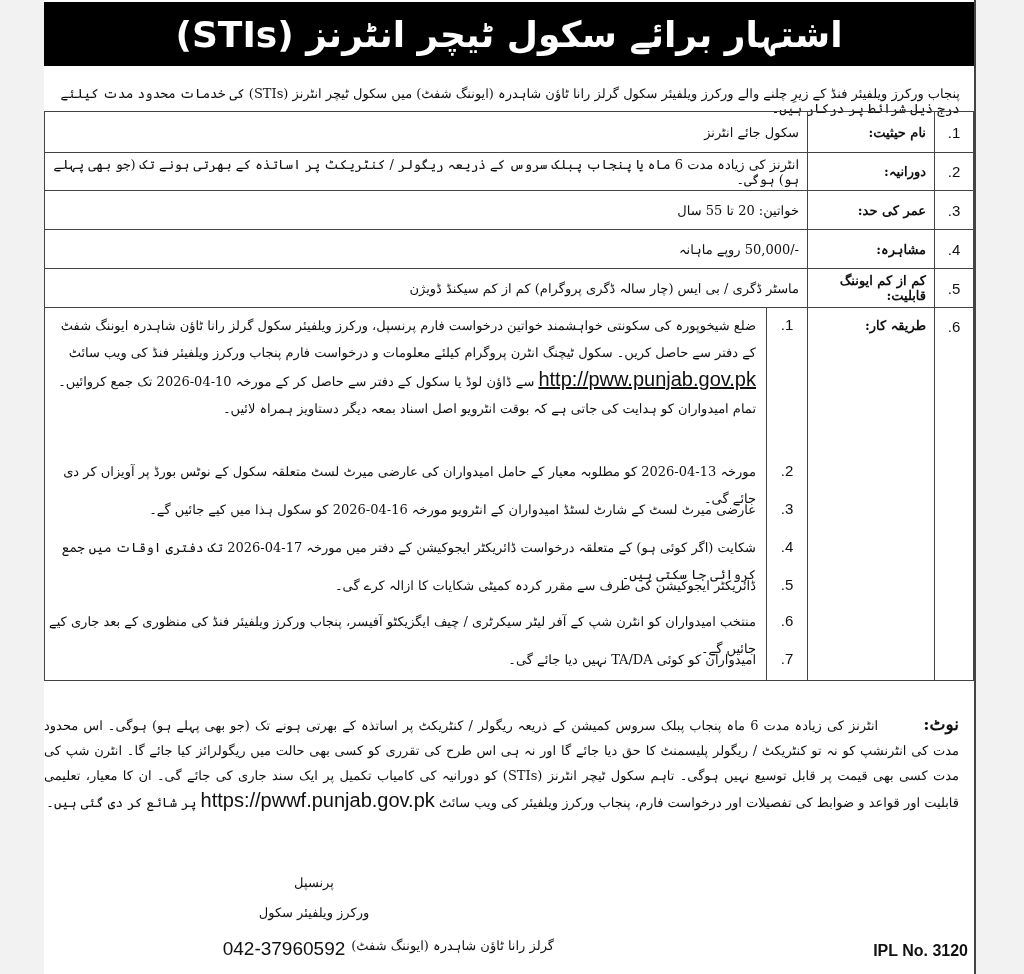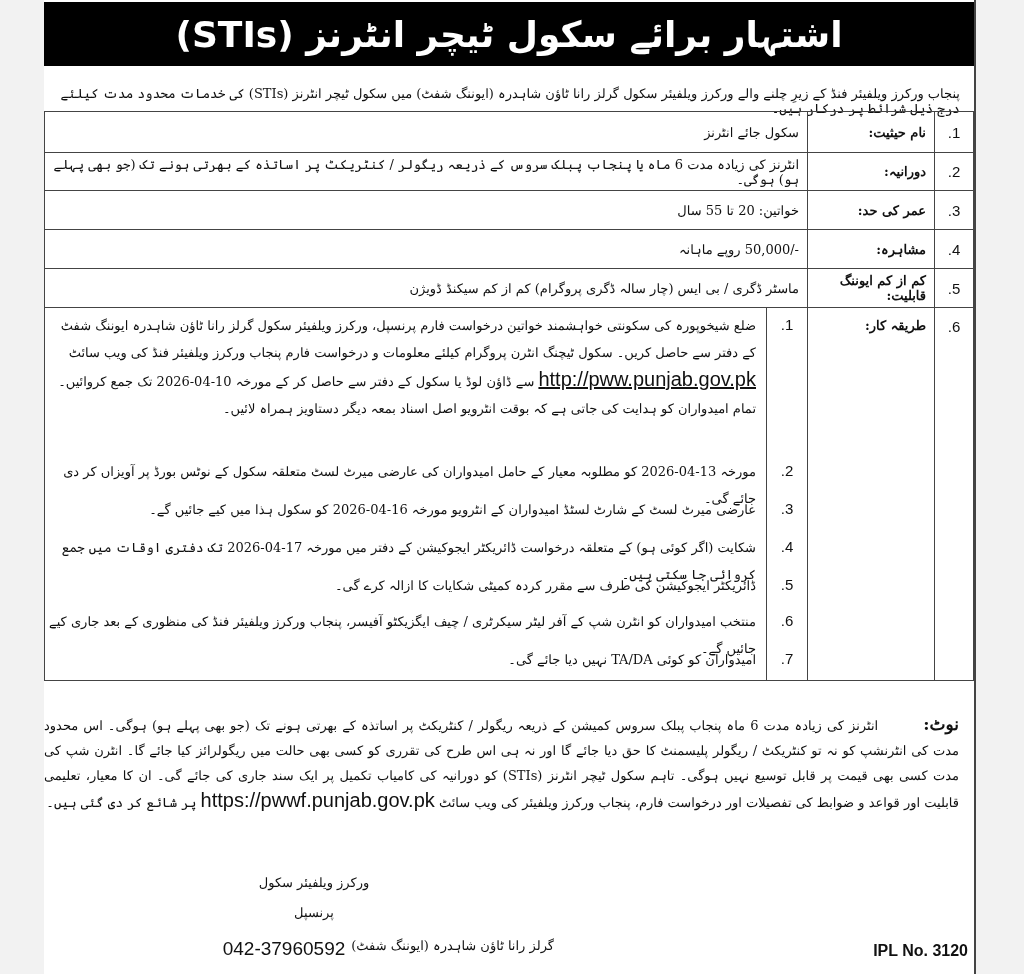--- a/index.html
+++ b/index.html
@@ -153,22 +153,22 @@
     </table>
 
   <div class="note">
     <span class="note-label">نوٹ:</span>
     <span>انٹرنز کی زیادہ مدت 6 ماہ پنجاب پبلک سروس کمیشن کے ذریعہ ریگولر / کنٹریکٹ پر اساتذہ کے بھرتی ہونے تک (جو بھی پہلے ہو) ہوگی۔ اس محدود مدت کی انٹرنشپ کو نہ تو کنٹریکٹ / ریگولر پلیسمنٹ کا حق دیا جائے گا اور نہ ہی اس طرح کی تقرری کو کسی بھی حالت میں ریگولرائز کیا جائے گا۔ انٹرن شپ کی مدت کسی بھی قیمت پر قابل توسیع نہیں ہوگی۔ تاہم سکول ٹیچر انٹرنز (STIs) کو دورانیہ کی کامیاب تکمیل پر ایک سند جاری کی جائے گی۔ ان کا معیار، تعلیمی قابلیت اور قواعد و ضوابط کی تفصیلات اور درخواست فارم، پنجاب ورکرز ویلفیئر کی ویب سائٹ</span>
     <span class="link" style="text-decoration:none;">https://pwwf.punjab.gov.pk</span>
     <span>پر شائع کر دی گئی ہیں۔</span>
   </div>
 
   <div class="sign">
+    <div>پرنسپل</div>
     <div>ورکرز ویلفیئر سکول</div>
-    <div>پرنسپل</div>
   </div>
   <div class="sign-addr">
     <span>گرلز رانا ٹاؤن شاہدرہ (ایوننگ شفٹ)</span>
     <span class="phone">042-37960592</span>
   </div>
 
   <div class="ipl">IPL No. 3120</div>
 </div>
 
 </body></html>

